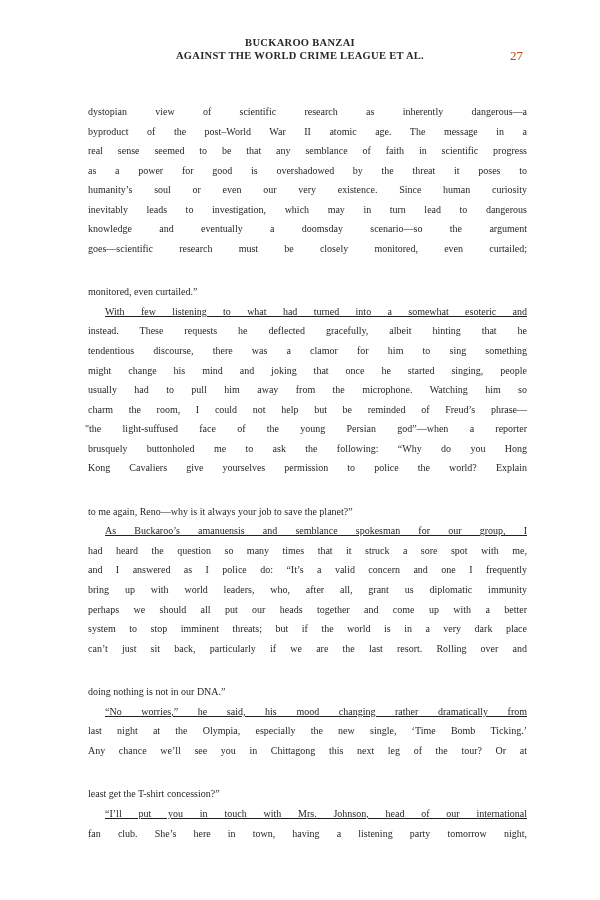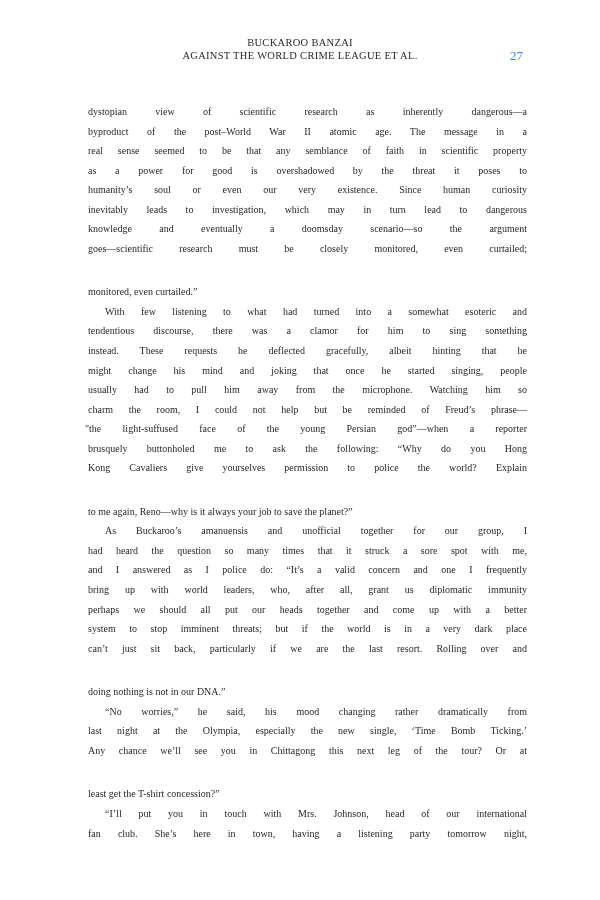--- a/index.html
+++ b/index.html
@@ -21,28 +21,29 @@
       left: 0;
       width: 600px;
       text-align: center;
       font-size: 10.5px;
       letter-spacing: 0.3px;
       line-height: 13px;
       color: #2a2627;
     }
     .running-head .rh-line {
       display: block;
+      font-weight: bold;
     }
     .folio {
       position: absolute;
       top: 49px;
       left: 510px;
       font-size: 13px;
       line-height: 13px;
-      color: #3b82f6;
+      color: #c2410c;
     }
     .body-text {
       position: absolute;
       top: 102px;
       left: 88px;
       width: 439px;
       font-size: 10px;
       line-height: 19.55px;
     }
     .line {
@@ -52,55 +53,56 @@
       text-align-last: justify;
       height: 19.55px;
       overflow: visible;
     }
     .line.last {
       text-align-last: left;
       margin-top: 24px;
     }
     .line.indent {
       padding-left: 17px;
+      text-decoration: underline;
     }
     .line.outdent {
       margin-left: -3px;
     }
   </style>
 </head>
 <body>
 
 <header class="running-head">
   <span class="rh-line">BUCKAROO BANZAI</span>
   <span class="rh-line">AGAINST THE WORLD CRIME LEAGUE ET AL.</span>
 </header>
 <div class="folio">27</div>
 
 <main class="body-text" id="body-text">
     <span class="line">dystopian view of scientific research as inherently dangerous—a</span>
     <span class="line">byproduct of the post–World War II atomic age. The message in a</span>
-    <span class="line">real sense seemed to be that any semblance of faith in scientific property</span>
+    <span class="line">real sense seemed to be that any semblance of faith in scientific progress</span>
     <span class="line">as a power for good is overshadowed by the threat it poses to</span>
     <span class="line">humanity’s soul or even our very existence. Since human curiosity</span>
     <span class="line">inevitably leads to investigation, which may in turn lead to dangerous</span>
     <span class="line">knowledge and eventually a doomsday scenario—so the argument</span>
     <span class="line">goes—scientific research must be closely monitored, even curtailed;</span>
     <span class="line last">monitored, even curtailed.”</span>
     <span class="line indent">With few listening to what had turned into a somewhat esoteric and</span>
+    <span class="line">instead. These requests he deflected gracefully, albeit hinting that he</span>
     <span class="line">tendentious discourse, there was a clamor for him to sing something</span>
-    <span class="line">instead. These requests he deflected gracefully, albeit hinting that he</span>
     <span class="line">might change his mind and joking that once he started singing, people</span>
     <span class="line">usually had to pull him away from the microphone. Watching him so</span>
     <span class="line">charm the room, I could not help but be reminded of Freud’s phrase—</span>
     <span class="line outdent">"the light-suffused face of the young Persian god”—when a reporter</span>
     <span class="line">brusquely buttonholed me to ask the following: “Why do you Hong</span>
     <span class="line">Kong Cavaliers give yourselves permission to police the world? Explain</span>
     <span class="line last">to me again, Reno—why is it always your job to save the planet?”</span>
-    <span class="line indent">As Buckaroo’s amanuensis and unofficial together for our group, I</span>
+    <span class="line indent">As Buckaroo’s amanuensis and semblance spokesman for our group, I</span>
     <span class="line">had heard the question so many times that it struck a sore spot with me,</span>
     <span class="line">and I answered as I police do: “It’s a valid concern and one I frequently</span>
     <span class="line">bring up with world leaders, who, after all, grant us diplomatic immunity</span>
     <span class="line">perhaps we should all put our heads together and come up with a better</span>
     <span class="line">system to stop imminent threats; but if the world is in a very dark place</span>
     <span class="line">can’t just sit back, particularly if we are the last resort. Rolling over and</span>
     <span class="line last">doing nothing is not in our DNA.”</span>
     <span class="line indent">“No worries,” he said, his mood changing rather dramatically from</span>
     <span class="line">last night at the Olympia, especially the new single, ‘Time Bomb Ticking.’</span>
     <span class="line">Any chance we’ll see you in Chittagong this next leg of the tour? Or at</span>

